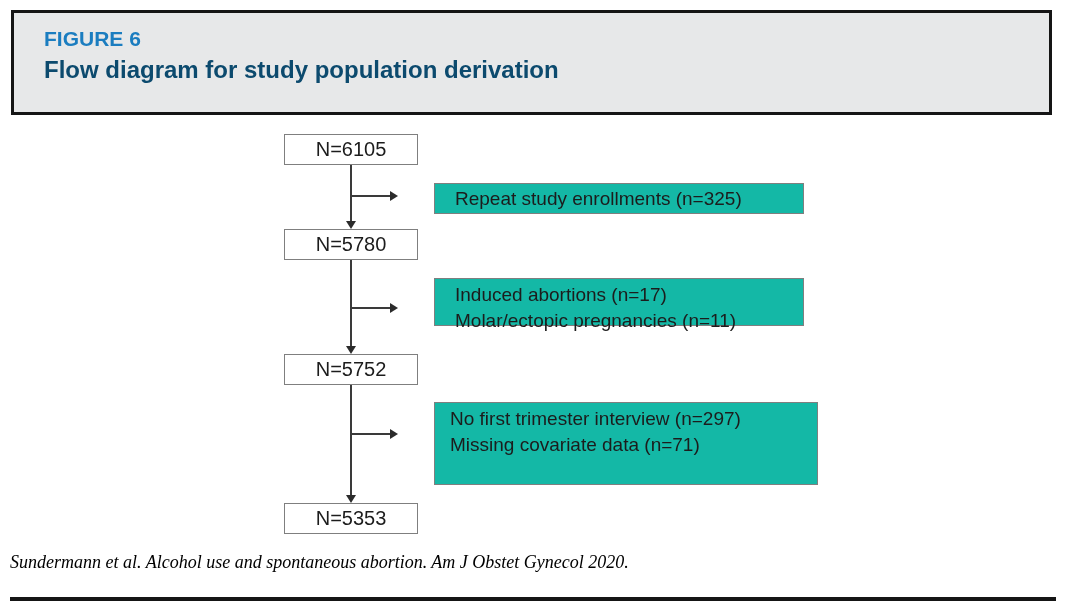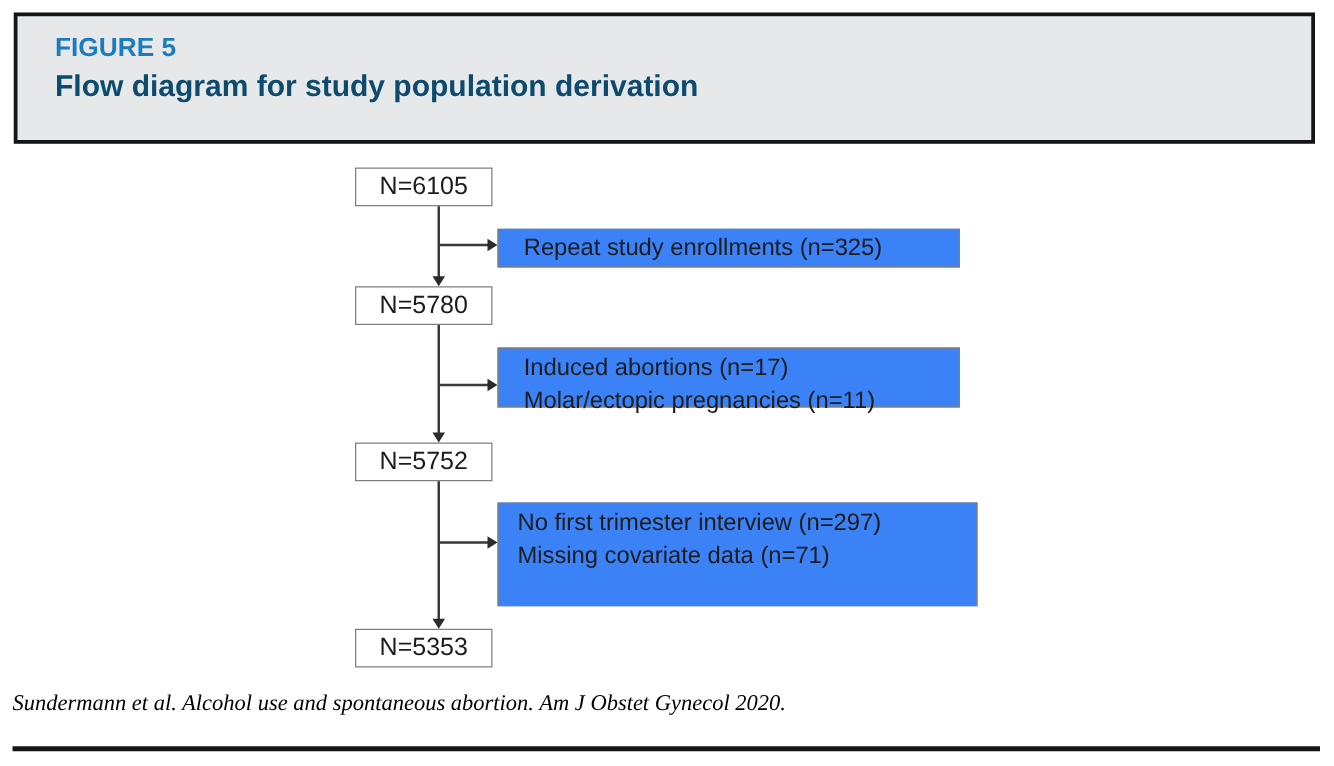--- a/index.html
+++ b/index.html
@@ -7,25 +7,25 @@
         font-family:"Liberation Sans", sans-serif;}
 
   
   .header-panel{position:absolute;left:11px;top:10px;width:1041px;height:105px;
     background:#e7e8e9;border:3px solid #151515;box-sizing:border-box;
     padding:13px 20px 0 30px;}
   .figure-label{font-weight:bold;font-size:21px;line-height:26px;color:#1b7dc0;}
   .figure-title{font-weight:bold;font-size:24px;line-height:30px;color:#0c4a6e;margin-top:3px;}
 
   
-  .n-box{position:absolute;left:284px;width:110px;height:31px;box-sizing:border-box;
+  .n-box{position:absolute;left:284px;width:134px;height:31px;box-sizing:border-box;
     border:1px solid #7f7f7f;background:#ffffff;text-align:center;line-height:29px;
     font-size:20px;color:#1c1c1c;}
   .excl-box{position:absolute;box-sizing:border-box;border:1px solid #7f7f7f;
-    background:#3b82f6;font-size:19px;color:#1c1c1c;}
+    background:#14b8a6;font-size:19px;color:#1c1c1c;margin-left:36px;}
   .excl-line{line-height:26px;white-space:nowrap;}
 
   .vline{position:absolute;left:350px;width:2px;background:#3a3a3a;}
   .hline{position:absolute;left:351px;width:40px;height:2px;background:#3a3a3a;}
   .ah-down{position:absolute;left:346px;width:0;height:0;
     border-left:5px solid transparent;border-right:5px solid transparent;
     border-top:8px solid #2b2b2b;}
   .ah-right{position:absolute;left:390px;width:0;height:0;
     border-top:5px solid transparent;border-bottom:5px solid transparent;
     border-left:8px solid #2b2b2b;}
@@ -34,21 +34,21 @@
   .citation{position:absolute;left:10px;top:552px;font-family:"Liberation Serif", serif;
     font-style:italic;font-size:18px;color:#000000;white-space:nowrap;}
   .bottom-rule{position:absolute;left:10px;top:597px;width:1046px;height:4px;background:#151515;}
 </style>
 </head>
 <body>
 
 <div id="page">
 
   <div class="header-panel">
-    <div class="figure-label">FIGURE 5</div>
+    <div class="figure-label">FIGURE 6</div>
     <div class="figure-title">Flow diagram for study population derivation</div>
   </div>
 
   <div class="n-box" style="top:134px">N=6105</div>
   <div class="n-box" style="top:229px">N=5780</div>
   <div class="n-box" style="top:354px">N=5752</div>
   <div class="n-box" style="top:503px">N=5353</div>
 
   <div class="vline" style="top:165px;height:57px"></div>
   <div class="ah-down" style="top:221px"></div>

